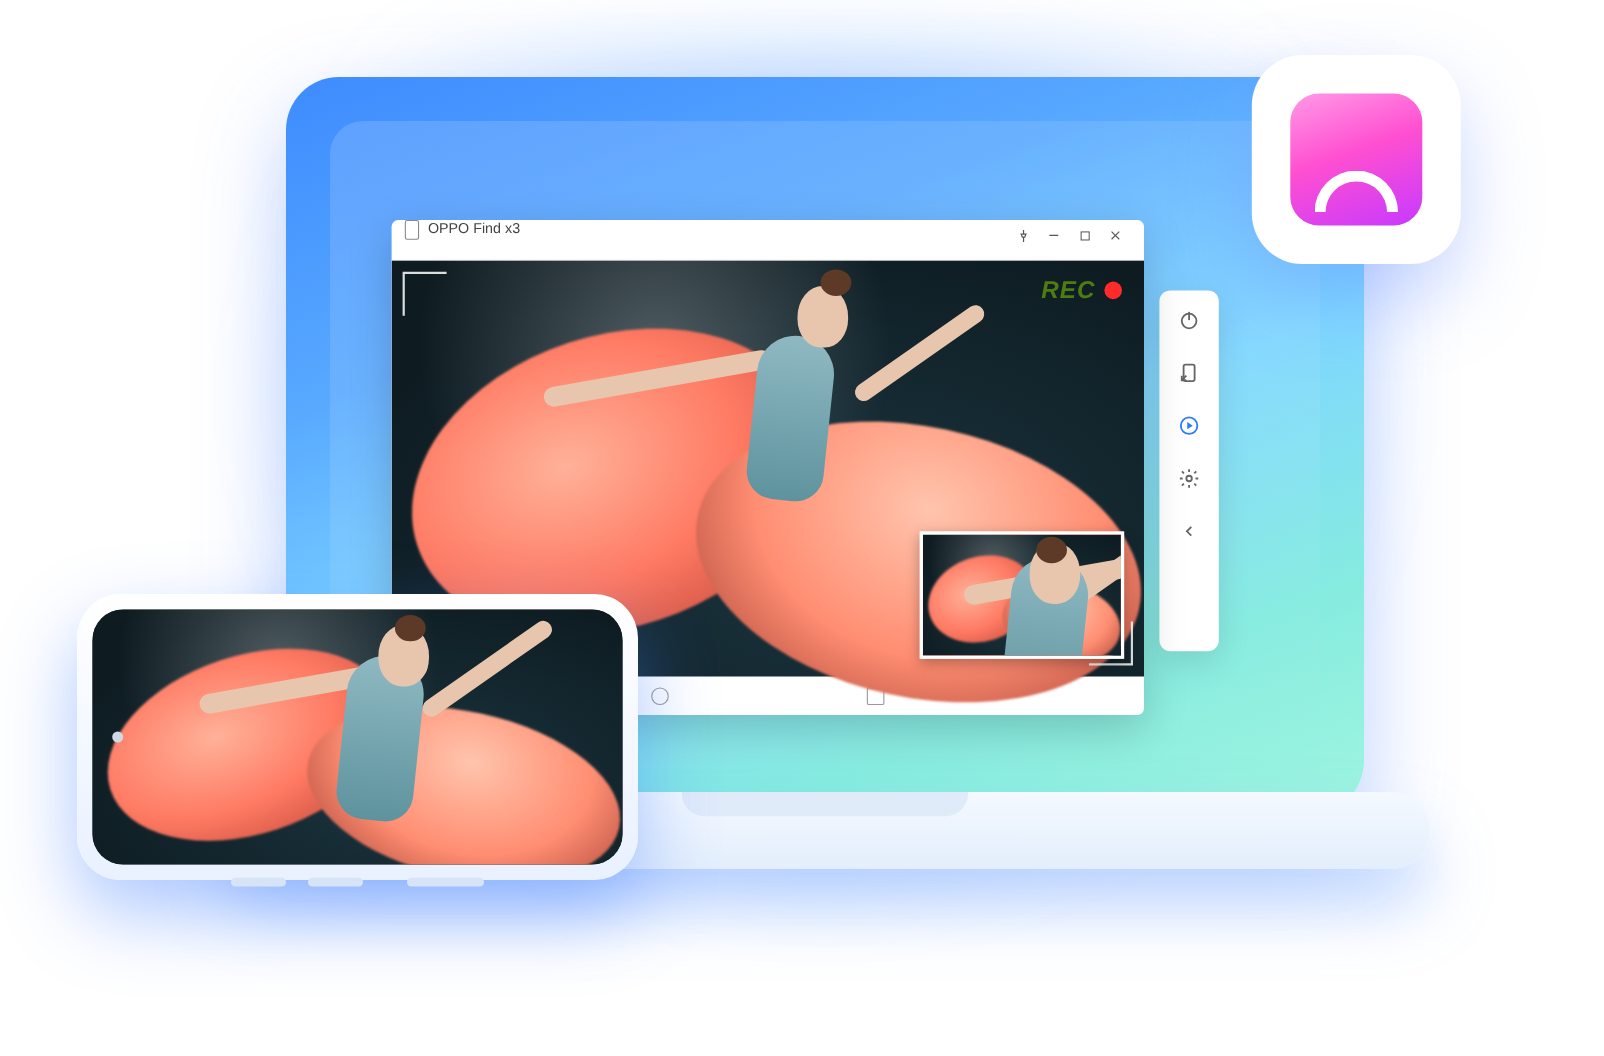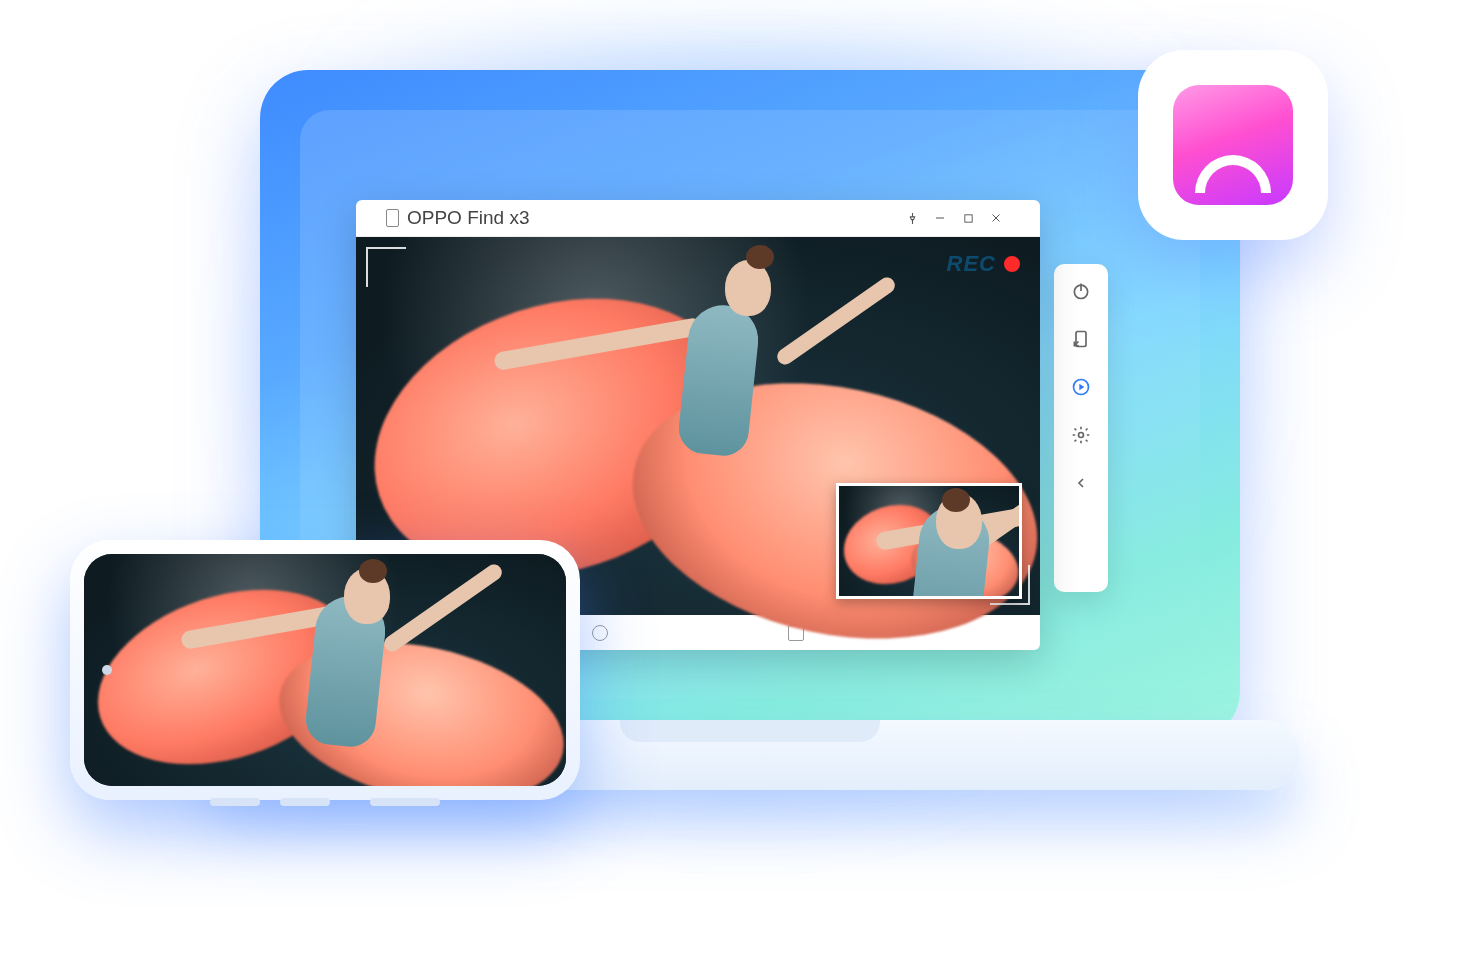--- a/index.html
+++ b/index.html
@@ -21,32 +21,32 @@
   .app-icon{position:absolute;right:130px;top:50px;width:190px;height:190px;border-radius:46px;background:#fff;
     box-shadow:0 30px 70px rgba(100,140,255,.35);display:flex;align-items:center;justify-content:center;}
   .app-icon-inner{width:120px;height:120px;border-radius:26px;
     background:linear-gradient(160deg,#ff9ae6 0%,#ff4fd1 45%,#c739ff 100%);position:relative;}
   .app-icon-arc{position:absolute;bottom:12px;left:50%;transform:translateX(-50%);width:56px;height:28px;
     border:10px solid #fff;border-bottom:none;border-top-left-radius:60px;border-top-right-radius:60px;}
 
   
   .mirror-window{position:absolute;left:356px;top:200px;width:684px;height:450px;background:#fff;border-radius:6px;overflow:hidden;
     box-shadow:0 12px 40px rgba(0,0,0,.18);}
-  .mw-titlebar{height:36px;display:flex;align-items:center;padding:0 30px;color:#444;font-size:19px;border-bottom:1px solid #eee;}
+  .mw-titlebar{height:36px;display:flex;align-items:flex-start;padding:0 12px;color:#444;font-size:13px;border-bottom:1px solid #eee;}
   .mw-phoneicon{width:11px;height:16px;border:1.5px solid #888;border-radius:2px;margin-right:8px;}
   .mw-title{flex:1;}
   .mw-ctrl{width:28px;height:28px;display:flex;align-items:center;justify-content:center;color:#555;font-size:13px;}
   .mw-content{position:relative;height:378px;}
   .mw-nav{height:36px;display:flex;align-items:center;justify-content:center;gap:180px;color:#999;}
   .navshape{width:14px;height:14px;}
   .nav-circle{border:1.6px solid #999;border-radius:50%;}
   .nav-square{border:1.6px solid #999;border-radius:2px;}
 
   
-  .rec-badge{position:absolute;top:14px;right:20px;display:flex;align-items:center;gap:8px;color:#0c4a6e;font-weight:700;font-size:22px;font-style:italic;letter-spacing:1px;}
+  .rec-badge{position:absolute;top:14px;right:20px;display:flex;align-items:center;gap:8px;color:#4d7c0f;font-weight:700;font-size:22px;font-style:italic;letter-spacing:1px;}
   .rec-dot{width:16px;height:16px;border-radius:50%;background:#ff2a2a;}
 
   
   .corner{position:absolute;width:38px;height:38px;border:2px solid rgba(255,255,255,.85);}
   .c-tl{top:10px;left:10px;border-right:none;border-bottom:none;}
   .c-br{bottom:10px;right:10px;border-left:none;border-top:none;}
 
   
   .pip{position:absolute;bottom:16px;right:18px;width:180px;height:110px;border:3px solid #fff;box-shadow:0 4px 12px rgba(0,0,0,.3);overflow:hidden;}
 

